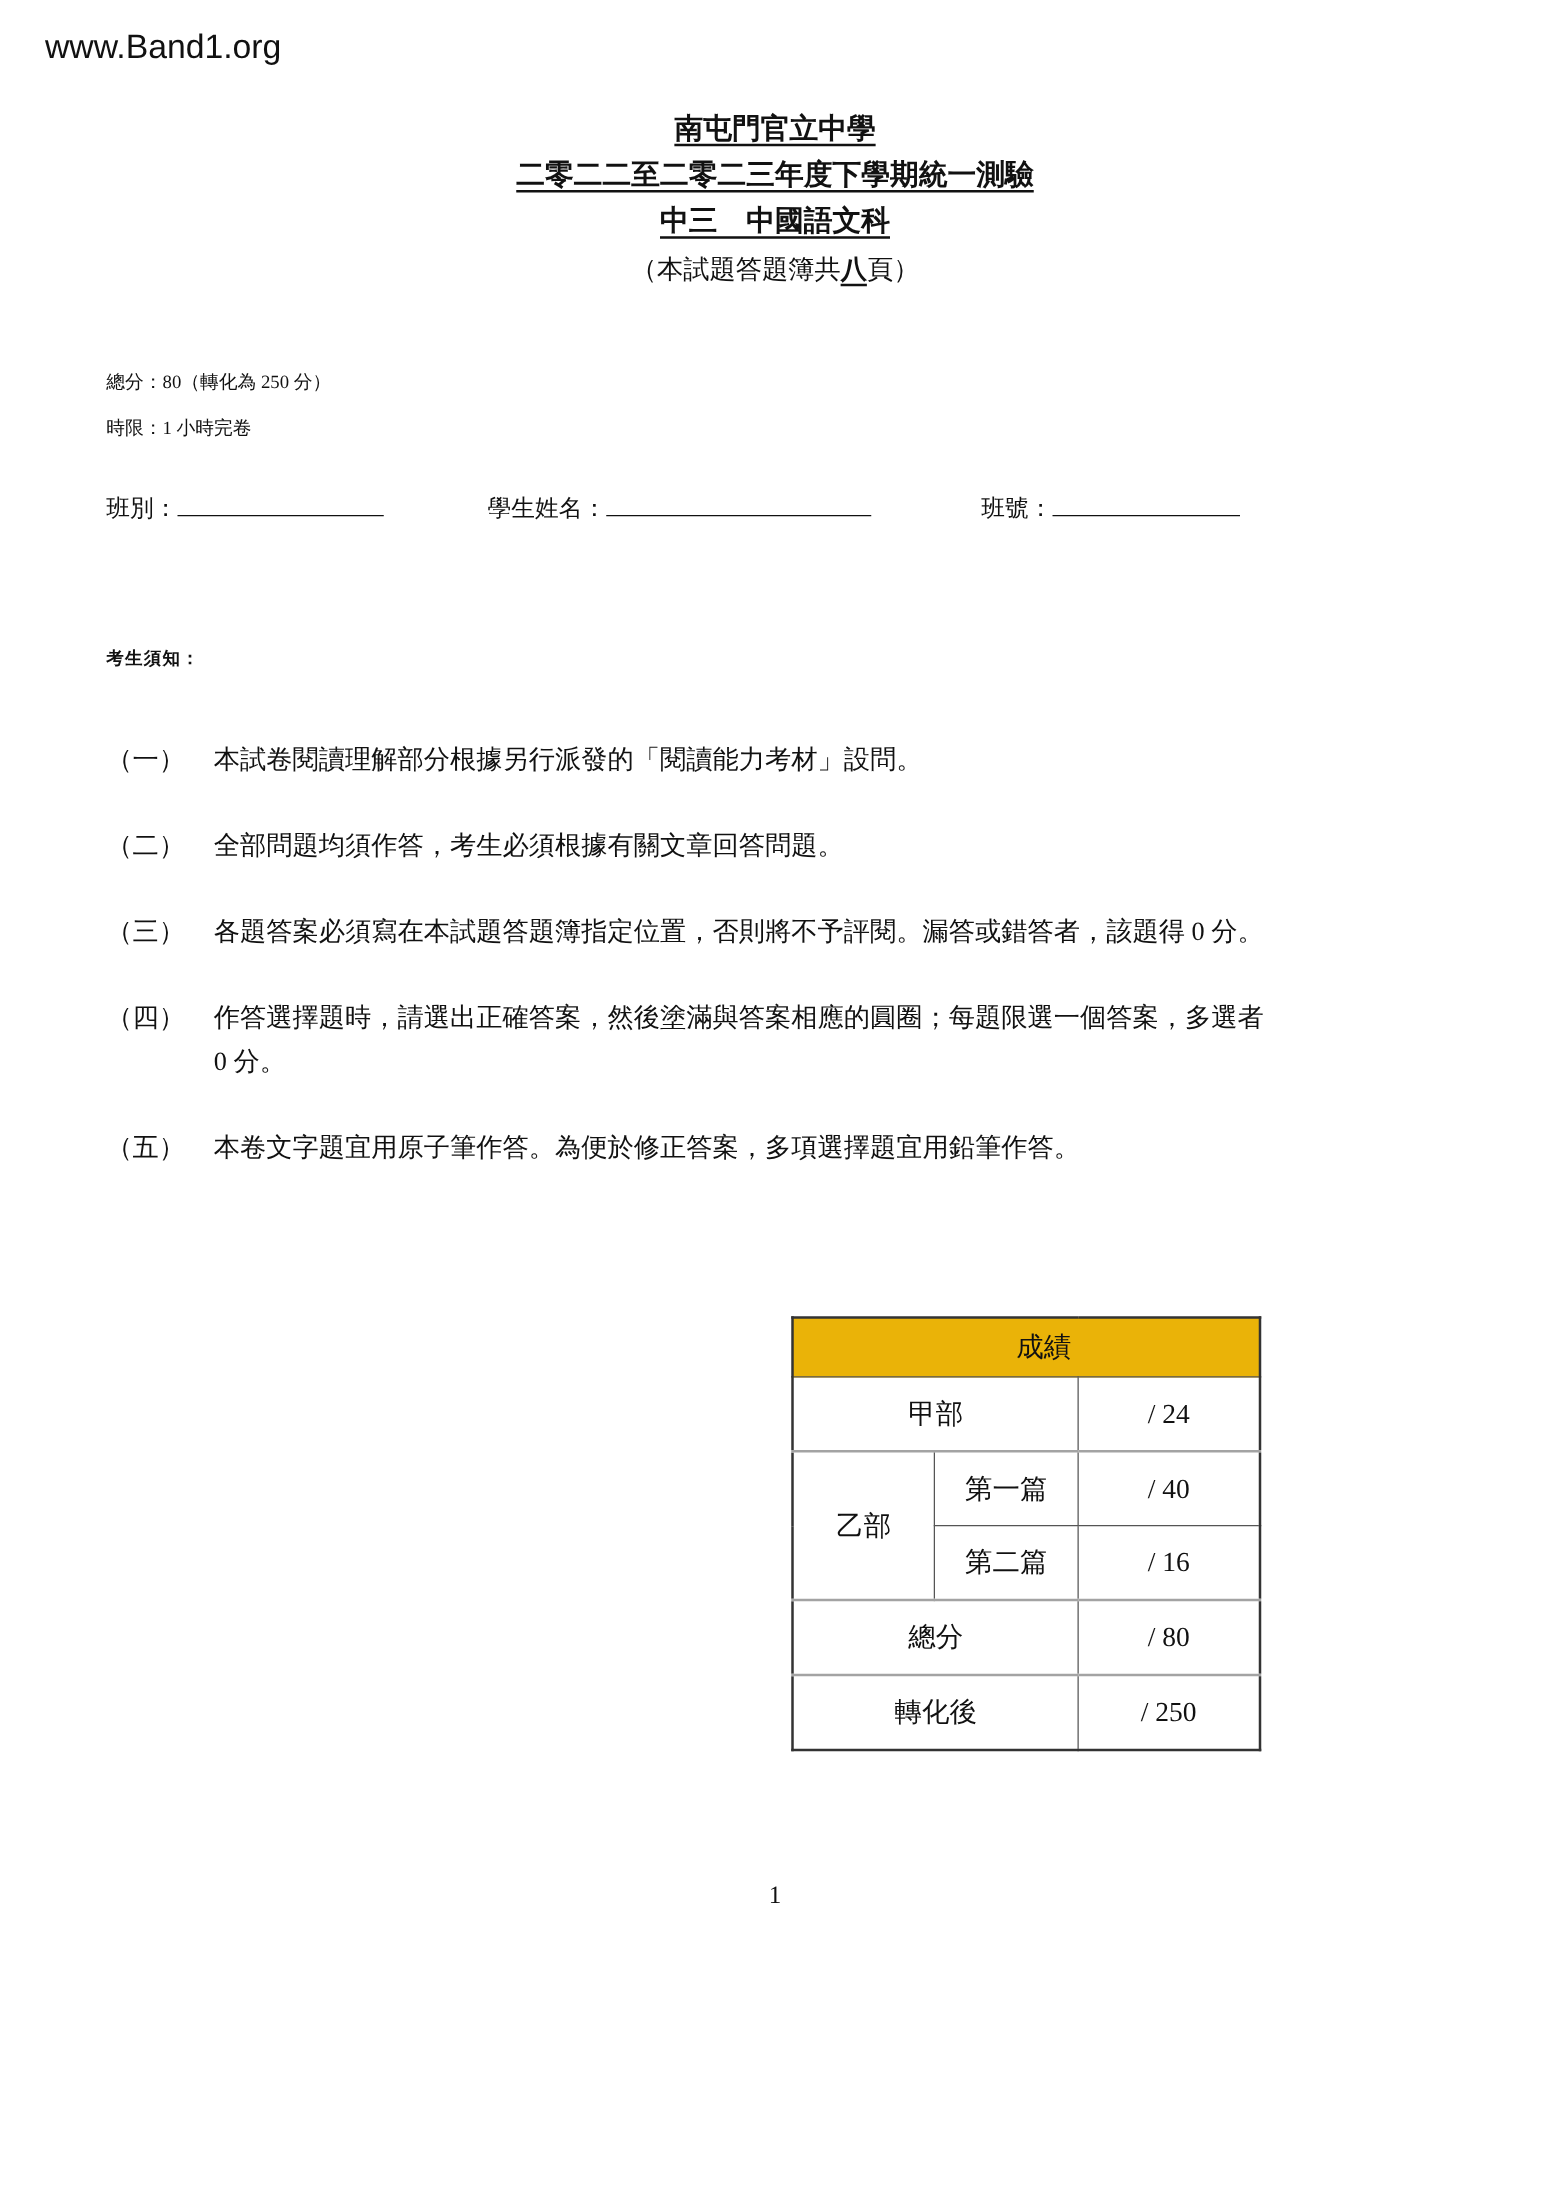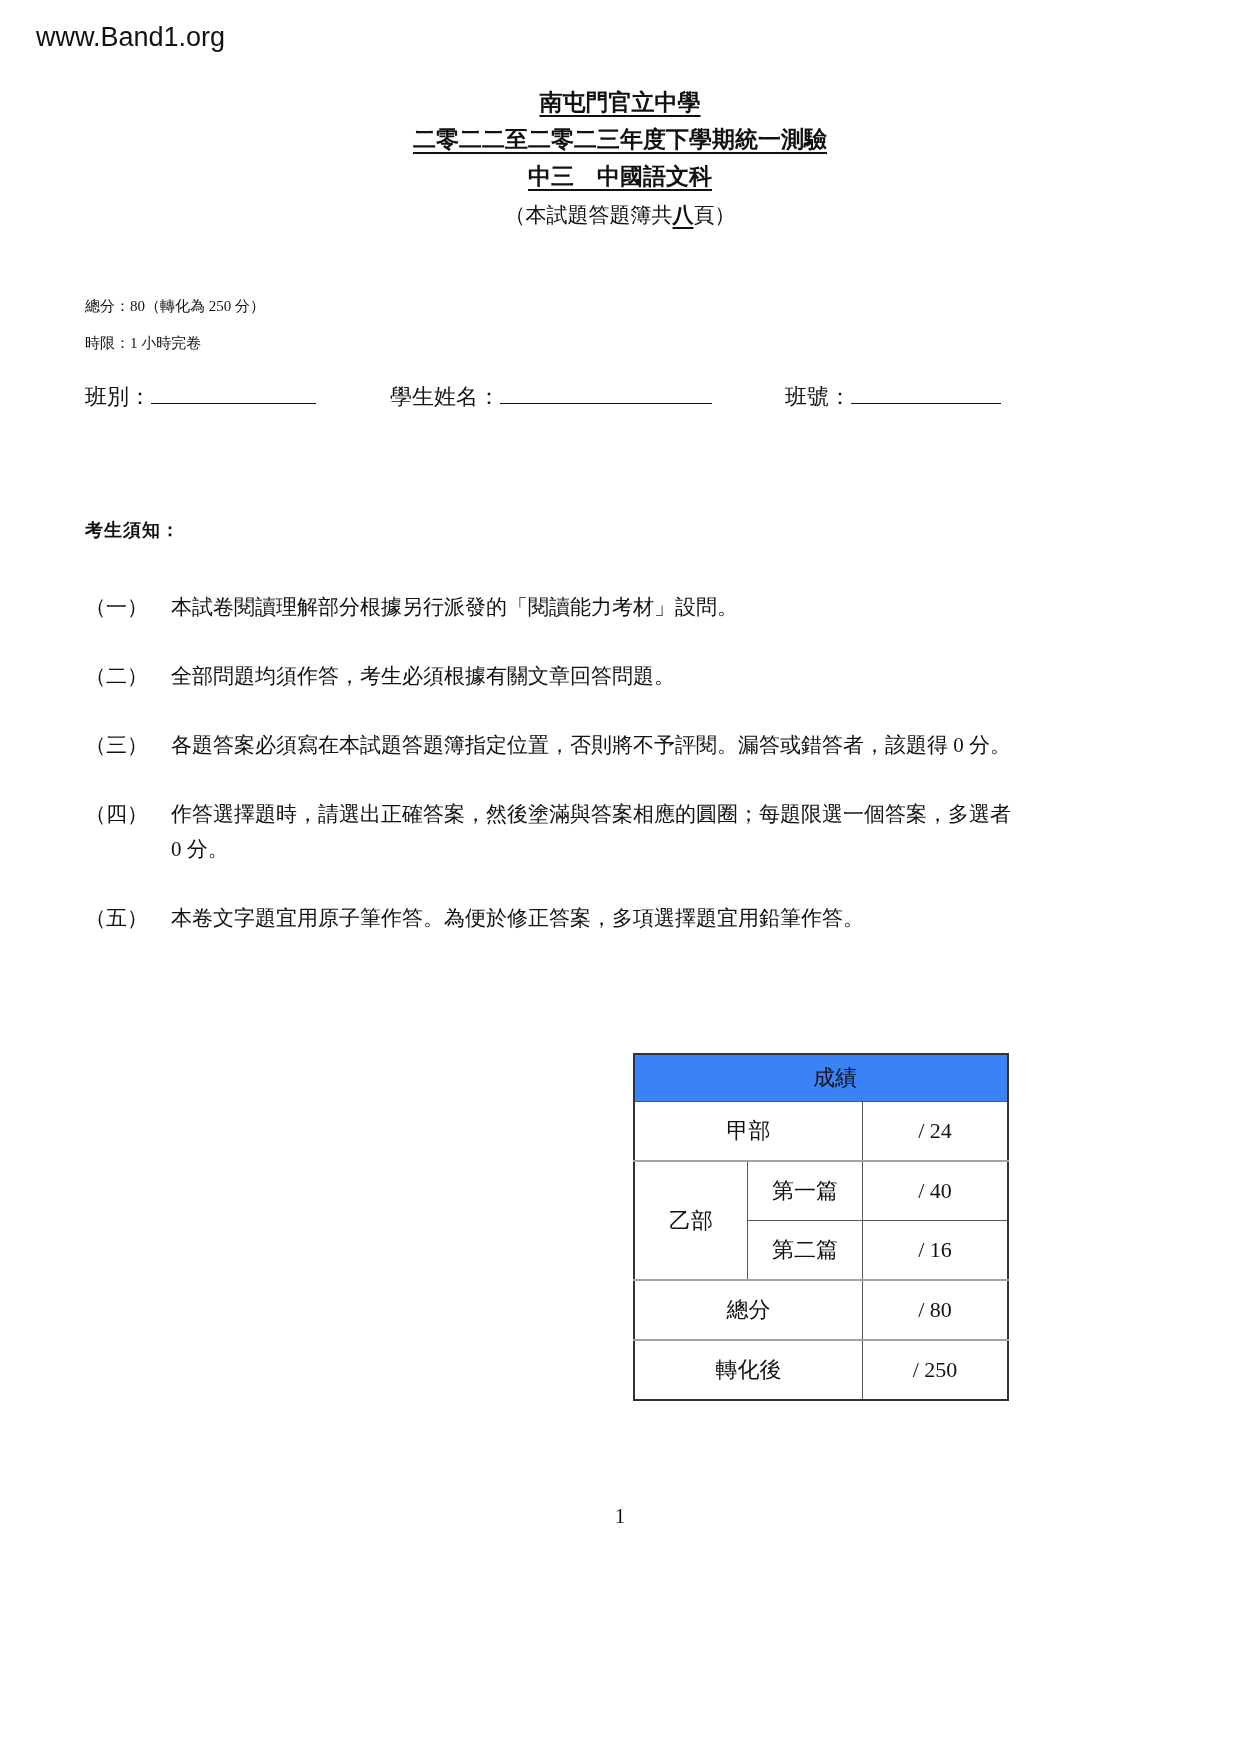--- a/index.html
+++ b/index.html
@@ -21,35 +21,35 @@
     text-align:center; font-size:23px; line-height:37px;
   }
   .title-line { display:block; }
   .u { text-decoration:underline; text-underline-offset:5px;font-weight:bold; }
   .subtitle { font-size:21px; margin-top:2px; }
   .info-block {
     position:absolute; top:288px; left:85px;
     font-size:15px; line-height:37px;
   }
   .field {
-    position:absolute; top:380px; font-size:22px; white-space:nowrap;
+    position:absolute; top:392px; font-size:19px; white-space:nowrap;
   }
   .field-class  { left:85px; }
   .field-name   { left:390px; }
   .field-number { left:785px; }
   .blank {
     display:inline-block; border-bottom:1.4px solid #111;
     height:1.05em; vertical-align:baseline;
   }
   .blank-class  { width:165px; }
   .blank-name   { width:212px; }
   .blank-number { width:150px; }
   .notice-title {
     position:absolute; top:518px; left:85px;
-    font-size:18px; font-weight:bold; letter-spacing:1px;
+    font-size:14px; font-weight:bold; letter-spacing:1px;
   }
   .notice-list {
     position:absolute; top:590px; left:85px; width:935px;
     font-size:21px;
   }
   .notice-item {
     display:flex; line-height:35px; margin-bottom:34px;
   }
   .notice-num { width:86px; flex:0 0 86px; }
   .notice-text { flex:1; }
@@ -120,21 +120,21 @@
   <div class="notice-item">
     <span class="notice-num">（五）</span>
     <span class="notice-text">本卷文字題宜用原子筆作答。為便於修正答案，多項選擇題宜用鉛筆作答。</span>
   </div>
 </div>
 
 <div class="score-table-wrap">
   <table class="score">
     <tbody>
         <tr>
-      <td colspan="3" class="th-head" style="background: #3b82f6; padding-left: 34px;">成績</td>
+      <td colspan="3" class="th-head" style="background: #eab308; padding-left: 34px;">成績</td>
     </tr>
     <tr class="row">
       <td colspan="2" class="c12">甲部</td>
       <td class="score-val">/ 24</td>
     </tr>
     <tr class="row thick">
       <td rowspan="2" class="c1">乙部</td>
       <td class="c2">第一篇</td>
       <td class="score-val">/ 40</td>
     </tr>

